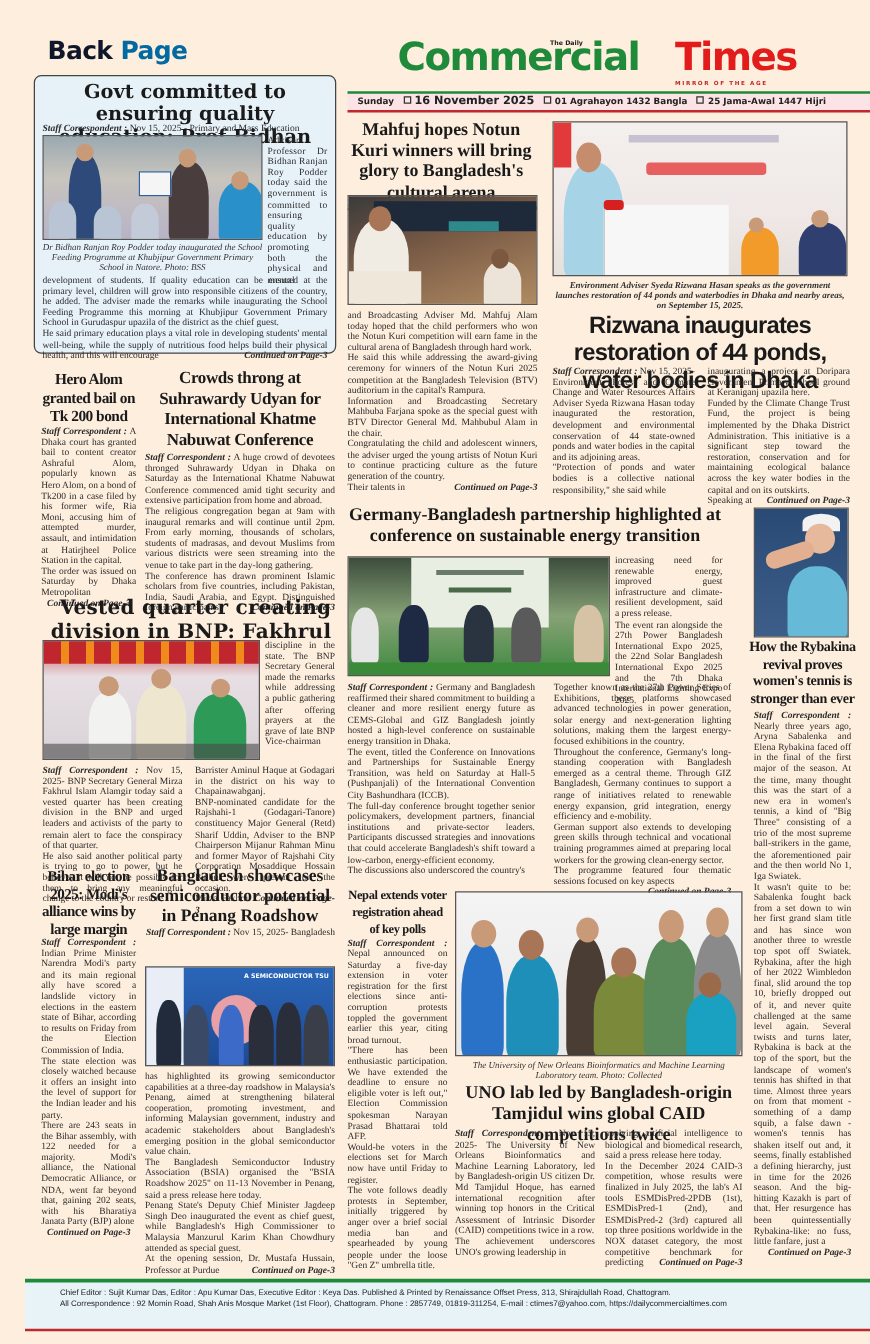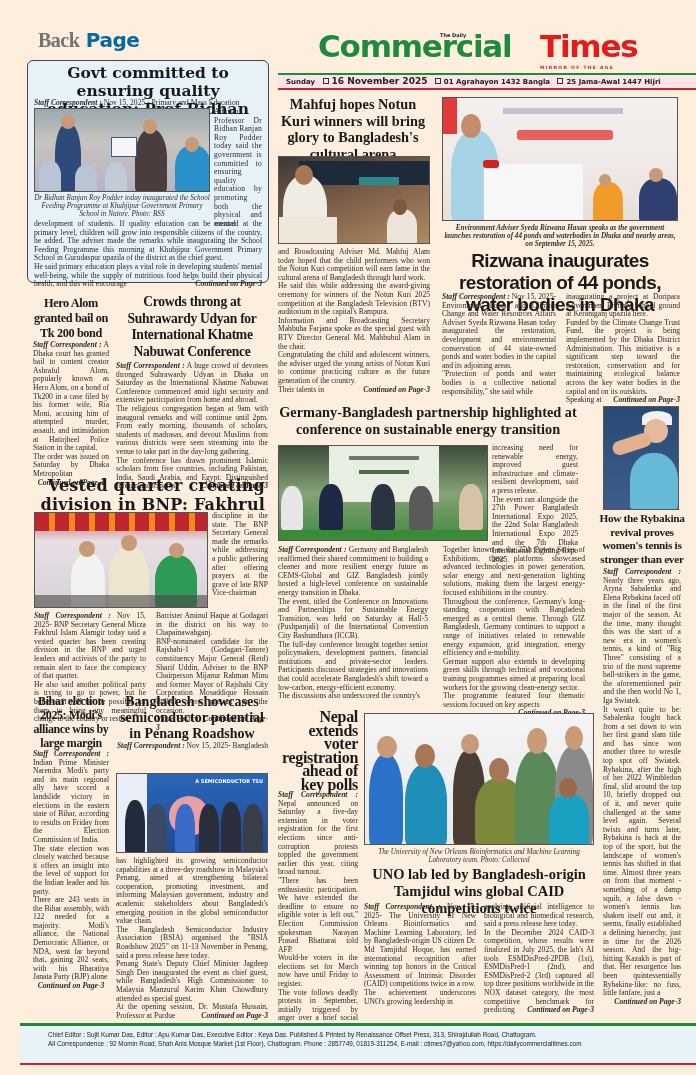--- a/index.html
+++ b/index.html
@@ -13,21 +13,21 @@
   .hl-serif { font-family: "DejaVu Serif", serif; font-weight: bold; text-align: center; color: #1a1a1a; }
   .hl-cond { font-family: "Liberation Sans", sans-serif; font-weight: bold; text-align: center; color: #1a1a1a; transform-origin: center; }
   .hl-nar { font-family: "Liberation Serif", serif; font-weight: bold; text-align: center; color: #1a1a1a; }
   .photo { position: absolute; border: 1px solid #555; overflow: hidden; }
   .caption { font-family: "Liberation Serif", serif; font-style: italic; font-size: 7.2px; line-height: 8.2px; text-align: center; color: #333; }
   .person { position: absolute; border-radius: 45% 45% 10% 10%; }
   .head { position: absolute; border-radius: 50%; background: #c89a78; }
 
   
   #back-page { left: 38px; top: 28px; font-family: "DejaVu Sans", sans-serif; font-weight: bold; font-size: 20px; letter-spacing: -0.5px; }
-  #back-page .b1 { color: #737373; font-family: Liberation Serif, serif; }
+  #back-page .b1 { color: #0f172a; }
   #back-page .b2 { color: #0369a1; }
   #masthead { left: 318px; top: 28px; width: 340px; height: 44px; }
   #masthead .daily { position: absolute; left: 122px; top: 4px; font-family: "DejaVu Sans", sans-serif; font-size: 5px; font-weight: bold; color: #222; }
   #masthead .commercial { position: absolute; left: 0; top: 0; font-family: "DejaVu Sans", sans-serif; font-weight: bold; font-size: 31px; color: #1f8a3a; letter-spacing: -1.2px; }
   #masthead .times { position: absolute; left: 222px; top: 0; font-family: "DejaVu Sans", sans-serif; font-weight: bold; font-size: 31px; color: #e21b1b; letter-spacing: -1.2px; }
   #masthead .motto { position: absolute; left: 222px; top: 37px; font-family: "DejaVu Sans", sans-serif; font-size: 4.5px; font-weight: bold; letter-spacing: 1.3px; color: #c0282d; }
   #dateline { left: 278px; top: 73px; width: 418px; height: 17px; background: #fbe3e6; border-top: 2px solid #1f8a3a; border-bottom: 2px solid #c0282d; font-family: "DejaVu Sans", sans-serif; font-weight: bold; font-size: 7px; line-height: 13px; padding-left: 8px; color: #222; white-space: nowrap; }
   #dateline .big { font-size: 9px; }
   #dateline .bx { display: inline-block; width: 6px; height: 6px; border: 1px solid #333; margin: 0 3px 0 5px; vertical-align: -0px; }
 
@@ -243,21 +243,21 @@
   <div class="person" style="left:126px;top:30px;width:20px;height:50px;background:#3a3e48;"></div>
 </div>
 <div class="body-text abs" style="left:116px;top:857px;width:152px;">
   <p>has highlighted its growing semiconductor capabilities at a three-day roadshow in Malaysia's Penang, aimed at strengthening bilateral cooperation, promoting investment, and informing Malaysian government, industry and academic stakeholders about Bangladesh's emerging position in the global semiconductor value chain.</p>
   <p>The Bangladesh Semiconductor Industry Association (BSIA) organised the "BSIA Roadshow 2025" on 11-13 November in Penang, said a press release here today.</p>
   <p> Penang State's Deputy Chief Minister Jagdeep Singh Deo inaugurated the event as chief guest, while Bangladesh's High Commissioner to Malaysia Manzurul Karim Khan Chowdhury attended as special guest.</p>
   <p><span>At the opening session, Dr. Mustafa Hussain, Professor at Purdue</span> <span class="cont">Continued on Page-3</span></p>
 </div>
 
 <div class="abs" style="left:278px;top:710px;width:80px;">
-  <div class="hl-nar" style="font-size:16px;line-height:13.5px;letter-spacing:-0.3px;text-align:right;">Nepal extends voter registration ahead of key polls</div>
+  <div class="hl-nar" style="font-size:10px;line-height:13.5px;letter-spacing:-0.3px;">Nepal extends voter registration ahead of key polls</div>
   <div class="body-text">
     <p><span class="byline">Staff Correspondent :</span> <span>Nepal announced on Saturday a five-day extension in voter registration for the first elections since anti-corruption protests toppled the government earlier this year, citing broad turnout.</span></p>
     <p>"There has been enthusiastic participation. We have extended the deadline to ensure no eligible voter is left out," Election Commission spokesman Narayan Prasad Bhattarai told AFP.</p>
     <p>Would-be voters in the elections set for March now have until Friday to register.</p>
     <p>The vote follows deadly protests in September, initially triggered by anger over a brief social media ban and spearheaded by young people under the loose "Gen Z" umbrella title.</p>
   </div>
 </div>
 
 <div class="photo" style="left:364px;top:713px;width:230px;height:132px;background:linear-gradient(180deg,#f4f4f4,#e8e8e8);">
   <div class="person" style="left:4px;top:40px;width:34px;height:92px;background:#2a72c8;"></div>

